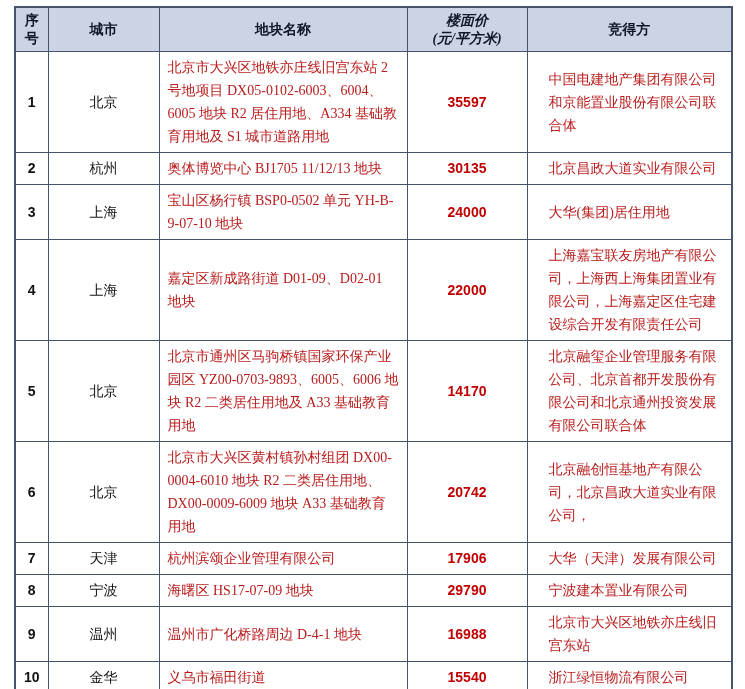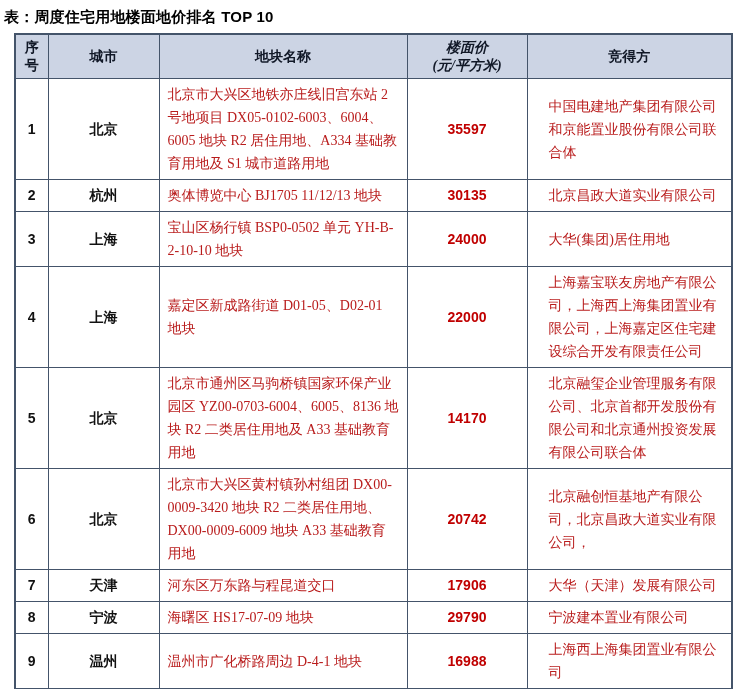--- a/index.html
+++ b/index.html
@@ -52,40 +52,39 @@
     padding: 4px 8px;
   }
   td.rank {
     font-family: "Liberation Sans", sans-serif;
     font-weight: bold;
     text-align: center;
     padding: 4px 2px;
     color: #111111;
   }
   td.city {
-    font-weight: bold;
+    font-weight: normal;
     text-align: center;
     color: #111111;
   }
   td.plot { text-align: left; }
   td.price {
     font-family: "Liberation Sans", sans-serif;
     font-weight: bold;
     text-align: center;
     color: #c00000;
     font-size: 14px;
   }
   td.bidder { text-align: left; padding-left: 21px; }
 </style>
 </head>
 <body>
 
 <div class="page">
 
-  <div class="title">表：周度住宅用地楼面地价排名 TOP 10</div>
 
   <table class="land">
     <colgroup>
       <col style="width:33px">
       <col style="width:111px">
       <col style="width:248px">
       <col style="width:120px">
       <col style="width:205px">
     </colgroup>
     <thead>
@@ -113,71 +112,71 @@
       <td class="rank">2</td>
       <td class="city">杭州</td>
       <td class="plot">奥体博览中心 BJ1705 11/12/13 地块</td>
       <td class="price">30135</td>
       <td class="bidder">北京昌政大道实业有限公司</td>
     </tr>
 
     <tr>
       <td class="rank">3</td>
       <td class="city">上海</td>
-      <td class="plot">宝山区杨行镇 BSP0-0502 单元 YH-B-2-10-10 地块</td>
+      <td class="plot">宝山区杨行镇 BSP0-0502 单元 YH-B-9-07-10 地块</td>
       <td class="price">24000</td>
       <td class="bidder">大华(集团)居住用地</td>
     </tr>
 
     <tr>
       <td class="rank">4</td>
       <td class="city">上海</td>
-      <td class="plot">嘉定区新成路街道 D01-05、D02-01 地块</td>
+      <td class="plot">嘉定区新成路街道 D01-09、D02-01 地块</td>
       <td class="price">22000</td>
       <td class="bidder">上海嘉宝联友房地产有限公司，上海西上海集团置业有限公司，上海嘉定区住宅建设综合开发有限责任公司</td>
     </tr>
 
     <tr>
       <td class="rank">5</td>
       <td class="city">北京</td>
-      <td class="plot">北京市通州区马驹桥镇国家环保产业园区 YZ00-0703-6004、6005、8136 地块 R2 二类居住用地及 A33 基础教育用地</td>
+      <td class="plot">北京市通州区马驹桥镇国家环保产业园区 YZ00-0703-9893、6005、6006 地块 R2 二类居住用地及 A33 基础教育用地</td>
       <td class="price">14170</td>
       <td class="bidder">北京融玺企业管理服务有限公司、北京首都开发股份有限公司和北京通州投资发展有限公司联合体</td>
     </tr>
 
     <tr>
       <td class="rank">6</td>
       <td class="city">北京</td>
-      <td class="plot">北京市大兴区黄村镇孙村组团 DX00-0009-3420 地块 R2 二类居住用地、DX00-0009-6009 地块 A33 基础教育用地</td>
+      <td class="plot">北京市大兴区黄村镇孙村组团 DX00-0004-6010 地块 R2 二类居住用地、DX00-0009-6009 地块 A33 基础教育用地</td>
       <td class="price">20742</td>
       <td class="bidder">北京融创恒基地产有限公司，北京昌政大道实业有限公司，</td>
     </tr>
 
     <tr>
       <td class="rank">7</td>
       <td class="city">天津</td>
-      <td class="plot">河东区万东路与程昆道交口</td>
+      <td class="plot">杭州滨颂企业管理有限公司</td>
       <td class="price">17906</td>
       <td class="bidder">大华（天津）发展有限公司</td>
     </tr>
 
     <tr>
       <td class="rank">8</td>
       <td class="city">宁波</td>
       <td class="plot">海曙区 HS17-07-09 地块</td>
       <td class="price">29790</td>
       <td class="bidder">宁波建本置业有限公司</td>
     </tr>
 
     <tr>
       <td class="rank">9</td>
       <td class="city">温州</td>
       <td class="plot">温州市广化桥路周边 D-4-1 地块</td>
       <td class="price">16988</td>
-      <td class="bidder">上海西上海集团置业有限公司</td>
+      <td class="bidder">北京市大兴区地铁亦庄线旧宫东站</td>
     </tr>
 
     <tr>
       <td class="rank">10</td>
       <td class="city">金华</td>
       <td class="plot">义乌市福田街道</td>
       <td class="price">15540</td>
       <td class="bidder">浙江绿恒物流有限公司</td>
     </tr>
   </tbody>

